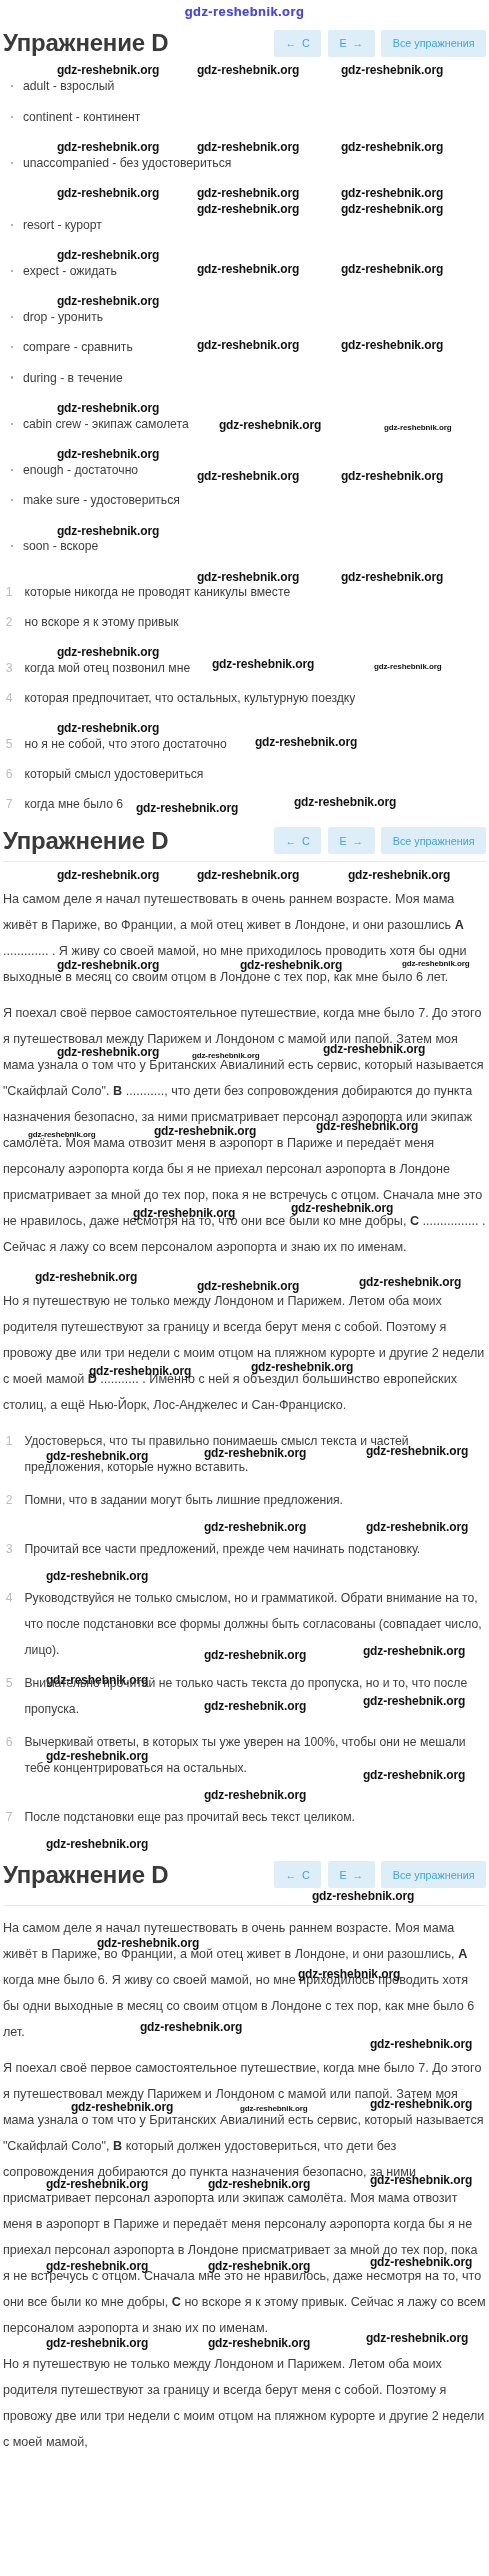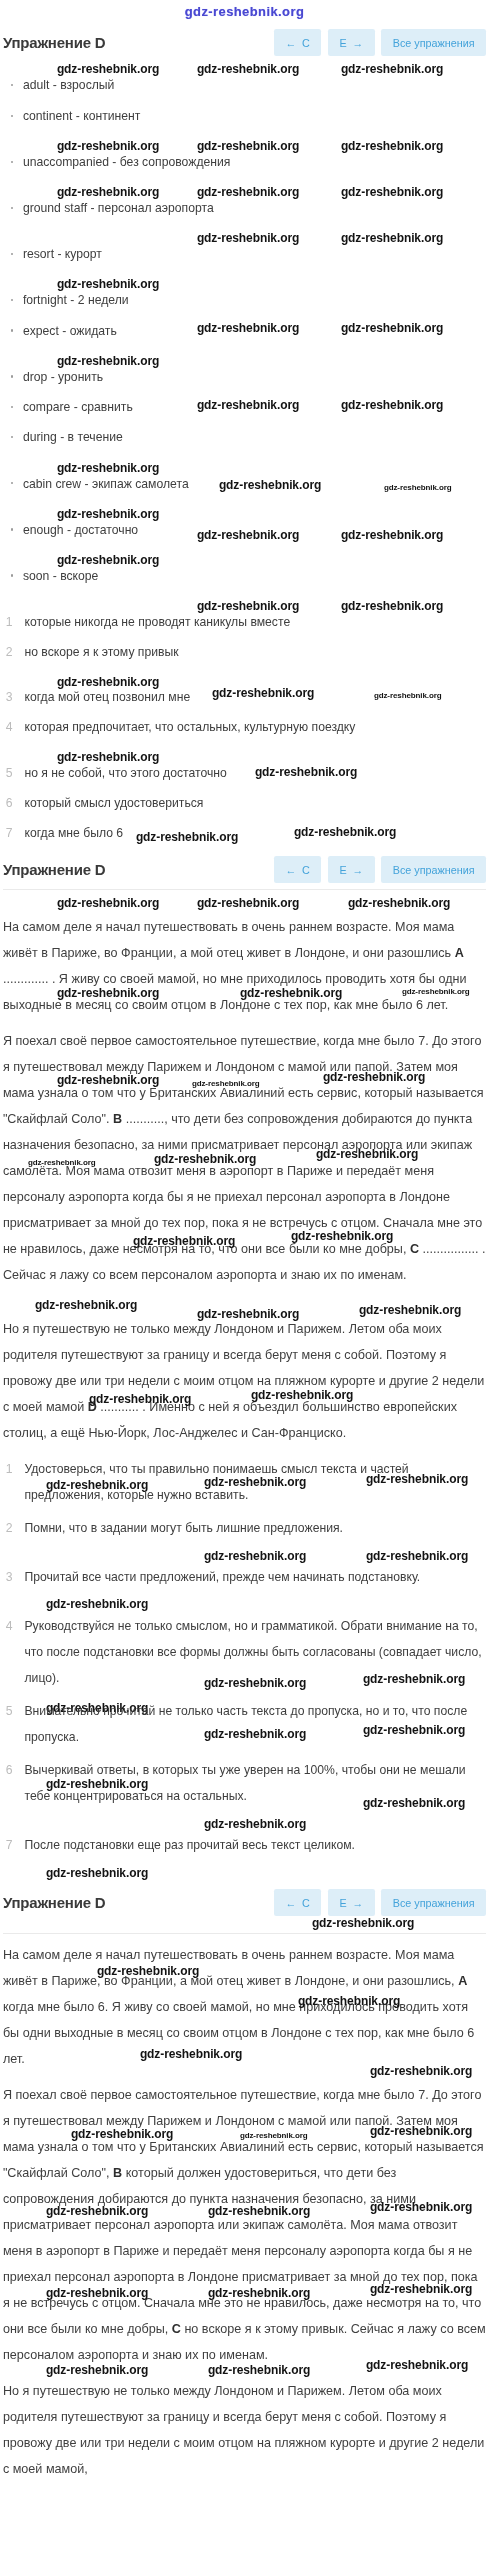--- a/index.html
+++ b/index.html
@@ -1,21 +1,21 @@
 <!DOCTYPE html>
 <html style="font-size:11.5px"><head>
 <meta charset="utf-8">
 <style>
   html,body{margin:0;padding:0;background:#fff}
   body{width:489px;font-family:"Liberation Sans",sans-serif;color:#3e3e3e}
   .page{padding:0 2.9px}
   .logo{text-align:center;padding:4.3px 0 1.4px;font-weight:800;font-size:13px;color:#4a49cf;letter-spacing:0.4px;text-shadow:0 0 0.7px #9a9aff}
   .intro{font-size:12.6px;color:#424242;margin:4.3px 0 0}
   .ex-header{display:flex;align-items:center;margin:8.6px 0 5.8px}
-  .ex-title{font-size:15px;font-weight:700;color:#3a3a3a;letter-spacing:-0.2px}
+  .ex-title{font-size:24px;font-weight:700;color:#3a3a3a;letter-spacing:-0.2px}
   .ex-buttons{margin-left:auto;display:flex;gap:6.5px}
   .ex-btn{background:#ddeef8;color:#44a3da;border:0;border-radius:2.2px;height:27px;padding:0 11.5px;font-size:10.8px;display:flex;align-items:center;gap:5.8px;font-family:inherit;cursor:pointer;white-space:nowrap}
   .wm{position:absolute;top:0;font-weight:700;font-size:12px;color:#131313;letter-spacing:-0.1px;white-space:nowrap;line-height:14.4px}
   .wm-sm{font-size:8px}
   .wm-row{position:relative;height:15px;margin:0.7px 0}
   .vlist{margin-top:1.4px}
   .vitem{position:relative;font-size:12.2px;margin:0 0 14.4px;min-height:16px;padding-left:20px}
   .dot{position:absolute;left:8px;top:5.8px;width:2.2px;height:2.2px;background:#9a9a9a;border-radius:50%}
   .fitem{position:relative;font-size:12.2px;margin:0 0 16px;display:flex}
   .fnum{color:#bcbcbc;flex:0 0 18.7px;padding-left:2.9px}
@@ -54,36 +54,34 @@
   </div>
 
   <div class="vlist">
     <div class="vitem"><span class="dot"></span><span>adult - взрослый</span></div>
     <div class="vitem"><span class="dot"></span><span>continent - континент</span></div>
     <div class="wm-row">
       <span class="wm" style="left:54px">gdz-reshebnik.org</span>
       <span class="wm" style="left:194px">gdz-reshebnik.org</span>
       <span class="wm" style="left:338px">gdz-reshebnik.org</span>
     </div>
-    <div class="vitem"><span class="dot"></span><span>unaccompanied - без сопровождения</span></div>
+    <div class="vitem"><span class="dot"></span><span>unaccompanied - без удостовериться</span></div>
     <div class="wm-row">
       <span class="wm" style="left:54px">gdz-reshebnik.org</span>
       <span class="wm" style="left:194px">gdz-reshebnik.org</span>
       <span class="wm" style="left:338px">gdz-reshebnik.org</span>
     </div>
-    <div class="vitem"><span class="dot"></span><span>ground staff - персонал аэропорта</span></div>
     <div class="wm-row">
       <span class="wm" style="left:194px">gdz-reshebnik.org</span>
       <span class="wm" style="left:338px">gdz-reshebnik.org</span>
     </div>
     <div class="vitem"><span class="dot"></span><span>resort - курорт</span></div>
     <div class="wm-row">
       <span class="wm" style="left:54px">gdz-reshebnik.org</span>
     </div>
-    <div class="vitem"><span class="dot"></span><span>fortnight - 2 недели</span></div>
     <div class="vitem"><span class="dot"></span><span>expect - ожидать</span>
       <span class="wm" style="left:194px;top:-2.2px">gdz-reshebnik.org</span>
       <span class="wm" style="left:338px;top:-2.2px">gdz-reshebnik.org</span>
     </div>
     <div class="wm-row">
       <span class="wm" style="left:54px">gdz-reshebnik.org</span>
     </div>
     <div class="vitem"><span class="dot"></span><span>drop - уронить</span></div>
     <div class="vitem"><span class="dot"></span><span>compare - сравнить</span>
       <span class="wm" style="left:194px;top:-2.2px">gdz-reshebnik.org</span>
@@ -97,20 +95,21 @@
       <span class="wm" style="left:216px;top:1.4px">gdz-reshebnik.org</span>
       <span class="wm wm-sm" style="left:381px;top:4.3px">gdz-reshebnik.org</span>
     </div>
     <div class="wm-row">
       <span class="wm" style="left:54px">gdz-reshebnik.org</span>
     </div>
     <div class="vitem"><span class="dot"></span><span>enough - достаточно</span>
       <span class="wm" style="left:194px;top:5.8px">gdz-reshebnik.org</span>
       <span class="wm" style="left:338px;top:5.8px">gdz-reshebnik.org</span>
     </div>
+    <div class="vitem"><span class="dot"></span><span>make sure - удостовериться</span></div>
     <div class="wm-row">
       <span class="wm" style="left:54px">gdz-reshebnik.org</span>
     </div>
     <div class="vitem"><span class="dot"></span><span>soon - вскоре</span></div>
     <div class="wm-row">
       <span class="wm" style="left:194px">gdz-reshebnik.org</span>
       <span class="wm" style="left:338px">gdz-reshebnik.org</span>
     </div>
   </div>
 

